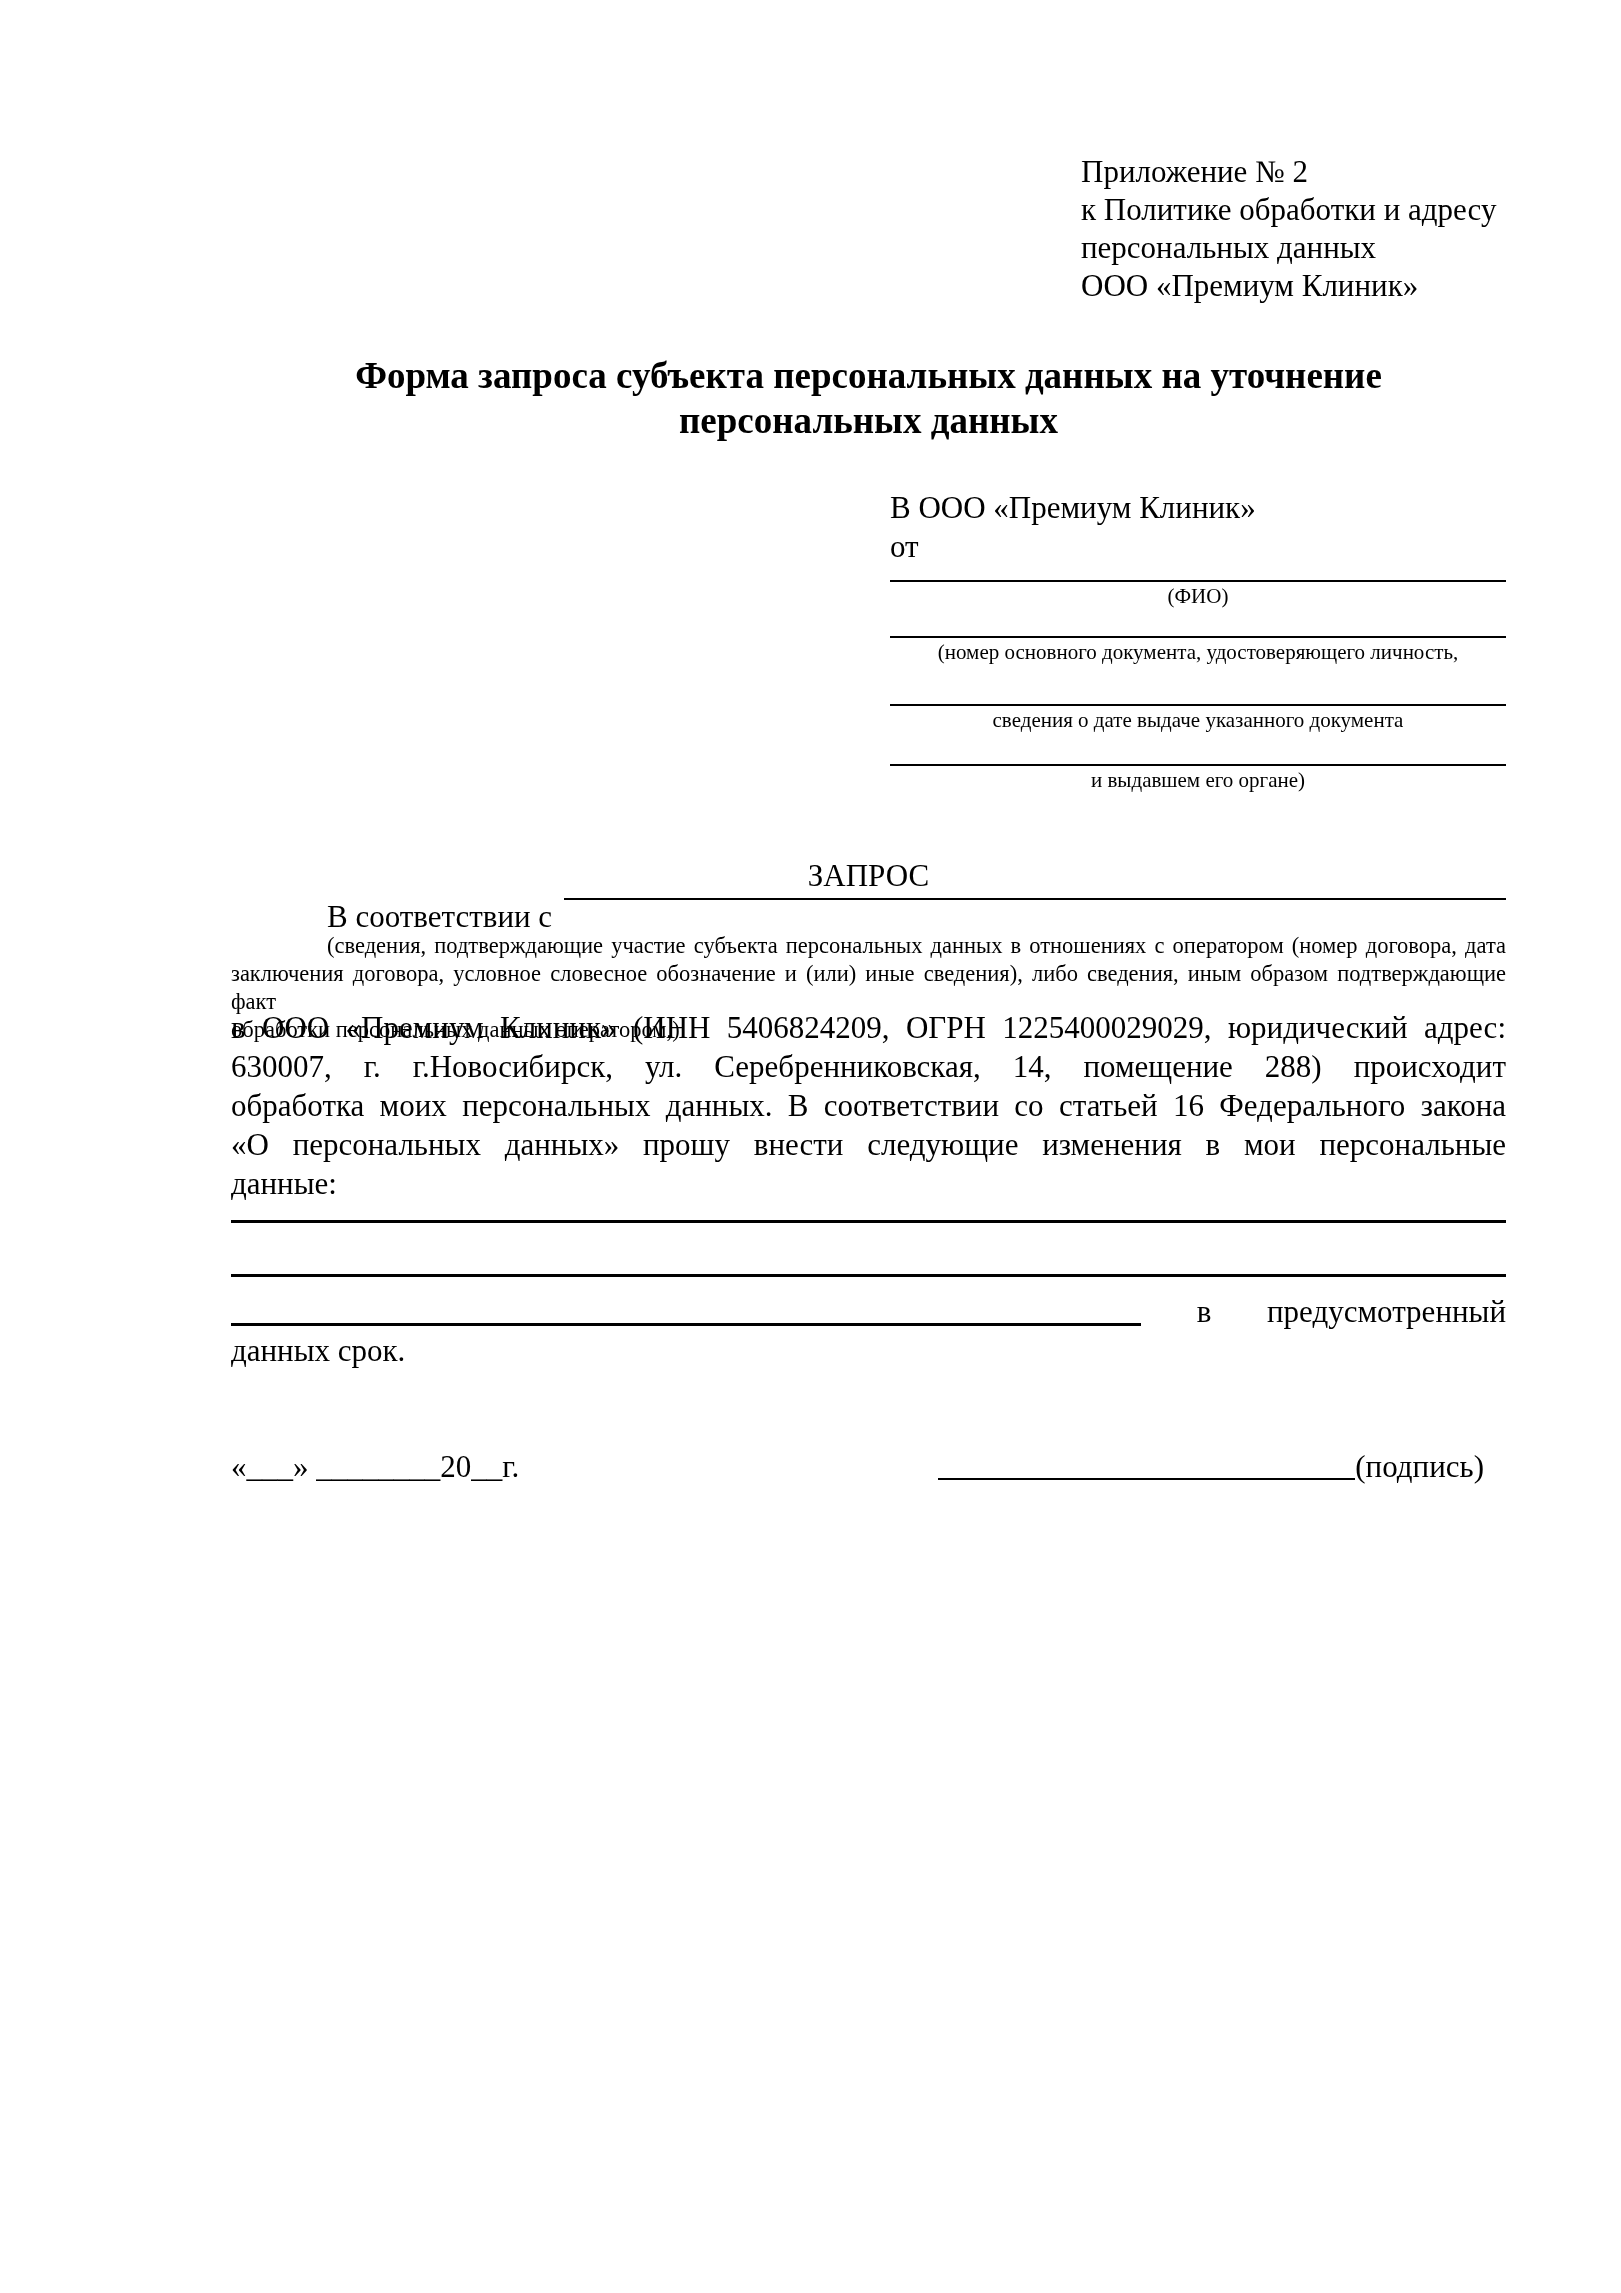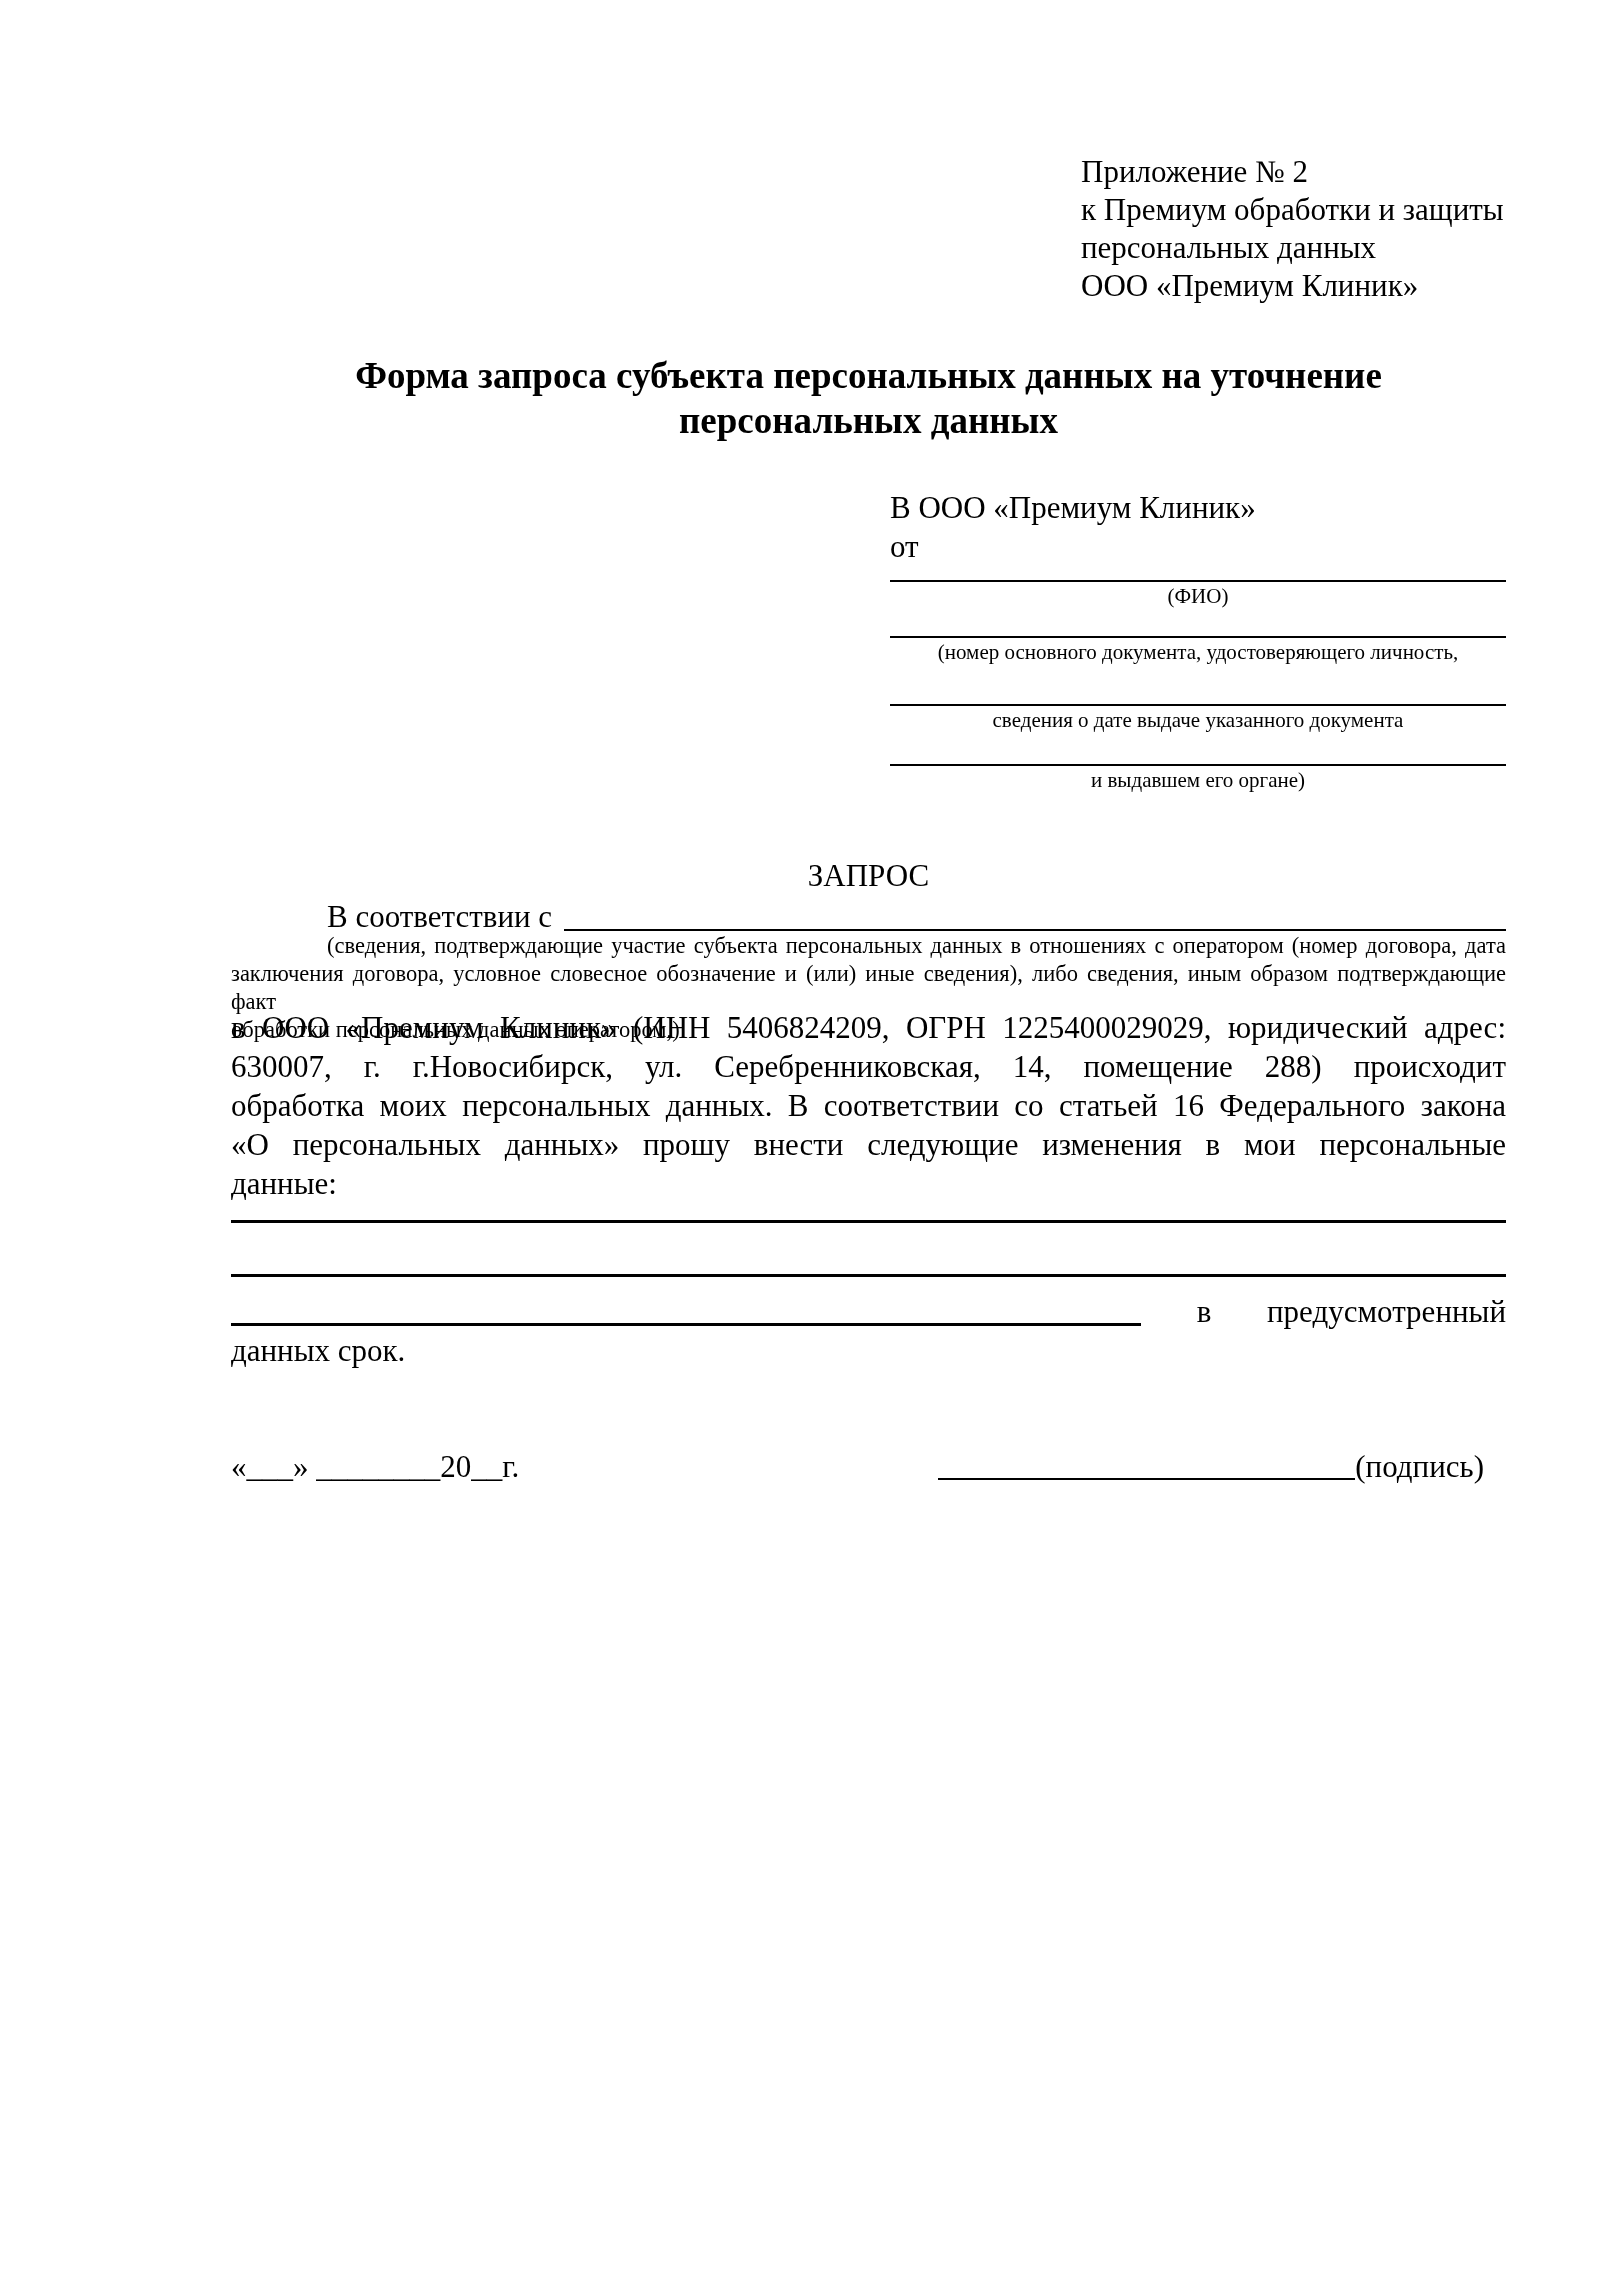--- a/index.html
+++ b/index.html
@@ -21,21 +21,21 @@
   .addressee .txt{height:39px;}
   .field-line{border-bottom:2.9px solid #000;}
   .fl-1{height:13.7px;}
   .fl-2{height:26.5px;}
   .fl-3{height:38px;}
   .fl-4{height:30px;}
   .field-caption{font-size:21px;line-height:28px;text-align:center;}
   
   .zapros{position:absolute;left:231px;top:856px;width:1275px;text-align:center;}
   
-  .intro{position:absolute;left:231px;top:897px;width:1275px;display:flex;align-items:flex-end;box-sizing:border-box;padding-left:96px;}
+  .intro{position:absolute;left:231px;top:897px;width:1275px;display:flex;align-items:flex-start;box-sizing:border-box;padding-left:96px;}
   .intro .fill{flex:1;border-bottom:2.9px solid #000;margin-left:11.8px;margin-bottom:4.9px;height:1px;}
   
   .footnote{position:absolute;left:231px;top:932px;width:1275px;font-size:22.5px;line-height:28px;}
   .jline{text-align:justify;text-align-last:justify;}
   .indent{text-indent:96px;}
   
   .body-par{position:absolute;left:231px;top:1008px;width:1275px;}
   
   .blank-line{position:absolute;left:231px;width:1275px;height:0;border-bottom:3.9px solid #000;}
   .bl-1{top:1220px;}
@@ -49,21 +49,21 @@
   .sig-group{display:flex;align-items:flex-end;}
   .sig-line{display:inline-block;width:417px;border-bottom:2.9px solid #000;height:1px;margin-bottom:5.9px;}
 </style>
 </head>
 <body>
 
 <div class="page">
 
   <div class="appendix">
     <div>Приложение № 2</div>
-    <div>к Премиум обработки и защиты</div>
+    <div>к Политике обработки и адресу</div>
     <div>персональных данных</div>
     <div>ООО «Премиум Клиник»</div>
   </div>
 
   <div class="title">
     <div>Форма запроса субъекта персональных данных на уточнение</div>
     <div>персональных данных</div>
   </div>
 
   <div class="addressee">

